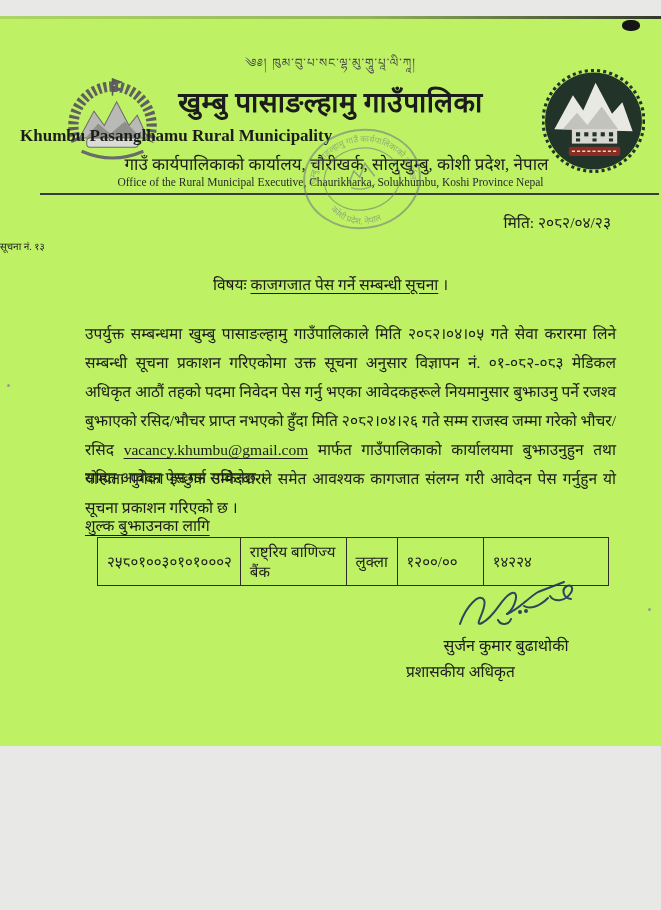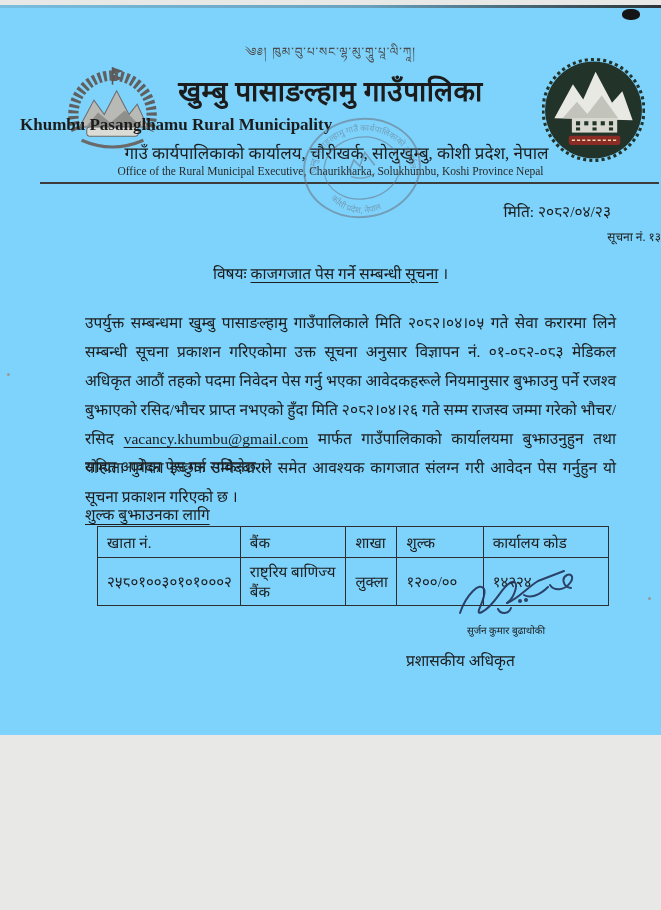--- a/index.html
+++ b/index.html
@@ -1,20 +1,20 @@
 <!DOCTYPE html>
 <html lang="ne"><head>
 <meta charset="utf-8">
 <style>
   html,body{margin:0;padding:0;background:#e8e8e6;}
   .page{
     position:relative;
     width:661px;height:730px;
-    margin:5px auto;
-    background:#7dd3fc;
+    margin:16px auto;
+    background:#bef264;
     overflow:hidden;
     font-family:"Liberation Serif","DejaVu Serif",serif;
     color:#1c1c1c;
   }
   
   .scan-top-line{position:absolute;top:0;left:0;right:0;height:3px;
     background:linear-gradient(to right, rgba(90,90,90,.18) 0%, rgba(70,70,70,.35) 55%, rgba(35,35,35,.9) 100%);}
   .scan-blob{position:absolute;top:4px;left:622px;width:18px;height:11px;background:#151515;border-radius:45%;}
   .speck{position:absolute;background:#9a9a96;border-radius:50%;}
 
@@ -27,42 +27,42 @@
     font-size:28px;font-weight:600;letter-spacing:.5px;}
   .title-en{position:absolute;top:110px;left:0;right:12px;text-align:left;
     font-size:17px;font-weight:bold;padding-left:20px;}
   .office-np{position:absolute;top:136px;left:0;right:0;text-align:center;font-size:17px;padding-left:12px;}
   .office-en{position:absolute;top:160px;left:0;right:0;text-align:center;font-size:11.5px;color:#2a2a2a;}
   .header-rule{position:absolute;top:177px;left:40px;right:2px;height:2px;background:#3c3c3c;}
   .stamp{position:absolute;top:110px;left:300px;width:124px;height:106px;opacity:.55;transform:rotate(-8deg);}
 
   
   .date-line{position:absolute;top:195px;right:50px;font-size:15.5px;}
-  .notice-no{position:absolute;top:223px;left:0;right:0;text-align:right;font-size:12px;}
+  .notice-no{position:absolute;top:223px;left:0;right:0;text-align:left;font-size:10px;}
   .subject{position:absolute;top:257px;left:0;right:0;text-align:center;font-size:15.5px;}
   .u{text-decoration:underline;text-underline-offset:3px;}
 
   
   .body-par{position:absolute;top:303px;left:85px;width:531px;
     font-size:15.5px;line-height:29px;text-align:justify;}
   .closing{position:absolute;top:447px;left:85px;width:531px;font-size:15.5px;line-height:29px;}
   .email-link{text-decoration:underline;text-underline-offset:3px;color:#1c1c1c;cursor:pointer;}
 
   
   .fee-title{position:absolute;top:498px;left:85px;font-size:15.5px;text-decoration:underline;text-underline-offset:4px;}
   .fee-table{position:absolute;top:521px;left:97px;width:512px;border-collapse:collapse;
     font-size:15px;}
   .fee-table th,.fee-table td{border:1.6px solid #2e2e2e;text-align:left;
     padding:3px 8px 4px 9px;font-weight:normal;}
   .fee-table th{height:23px;}
   .fee-table td{height:26px;}
 
   
   .sig-scribble{position:absolute;top:562px;left:452px;width:138px;height:60px;}
-  .sig-name{position:absolute;top:618px;left:406px;width:200px;text-align:center;font-size:10px;}
+  .sig-name{position:absolute;top:618px;left:406px;width:200px;text-align:center;font-size:16px;}
   .sig-title{position:absolute;top:644px;left:406px;width:200px;text-align:left;font-size:15.5px;}
 
   
   .footer-rule{position:absolute;top:776px;left:14px;right:0;height:1.6px;background:#4a4a4a;}
   .footer{position:absolute;top:784px;left:0;right:0;text-align:center;
     font-family:"Liberation Sans","DejaVu Sans",sans-serif;font-size:13.5px;color:#222;}
   .footer .row{margin-bottom:5px;}
 </style>
 </head>
 <body>
@@ -149,27 +149,20 @@
   <div class="fee-title" lang="ne">शुल्क बुझाउनका लागि</div>
   <table class="fee-table" lang="ne">
     <colgroup>
       <col style="width:27%">
         <col style="width:21%">
         <col style="width:10%">
         <col style="width:17%">
         <col style="width:25%">
     </colgroup>
     <tbody>
-        <tr>
-      <th>खाता नं.</th>
-      <th>बैंक</th>
-      <th>शाखा</th>
-      <th>शुल्क</th>
-      <th>कार्यालय कोड</th>
-    </tr>
     <tr>
       <td>२५८०१००३०१०१०००२</td>
       <td>राष्ट्रिय बाणिज्य बैंक</td>
       <td>लुक्ला</td>
       <td>१२००/००</td>
       <td>१४२२४</td>
     </tr>
   </tbody>
     </table>
 

